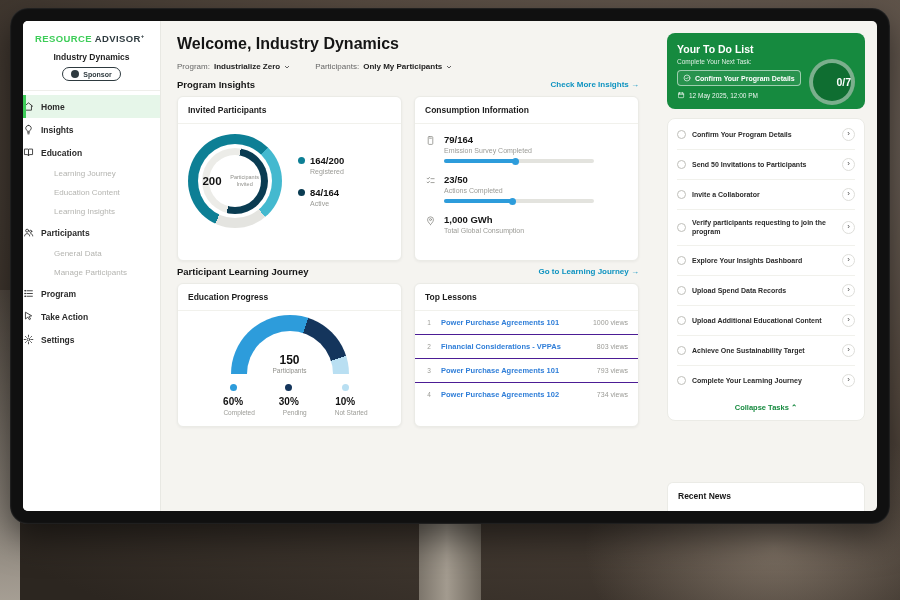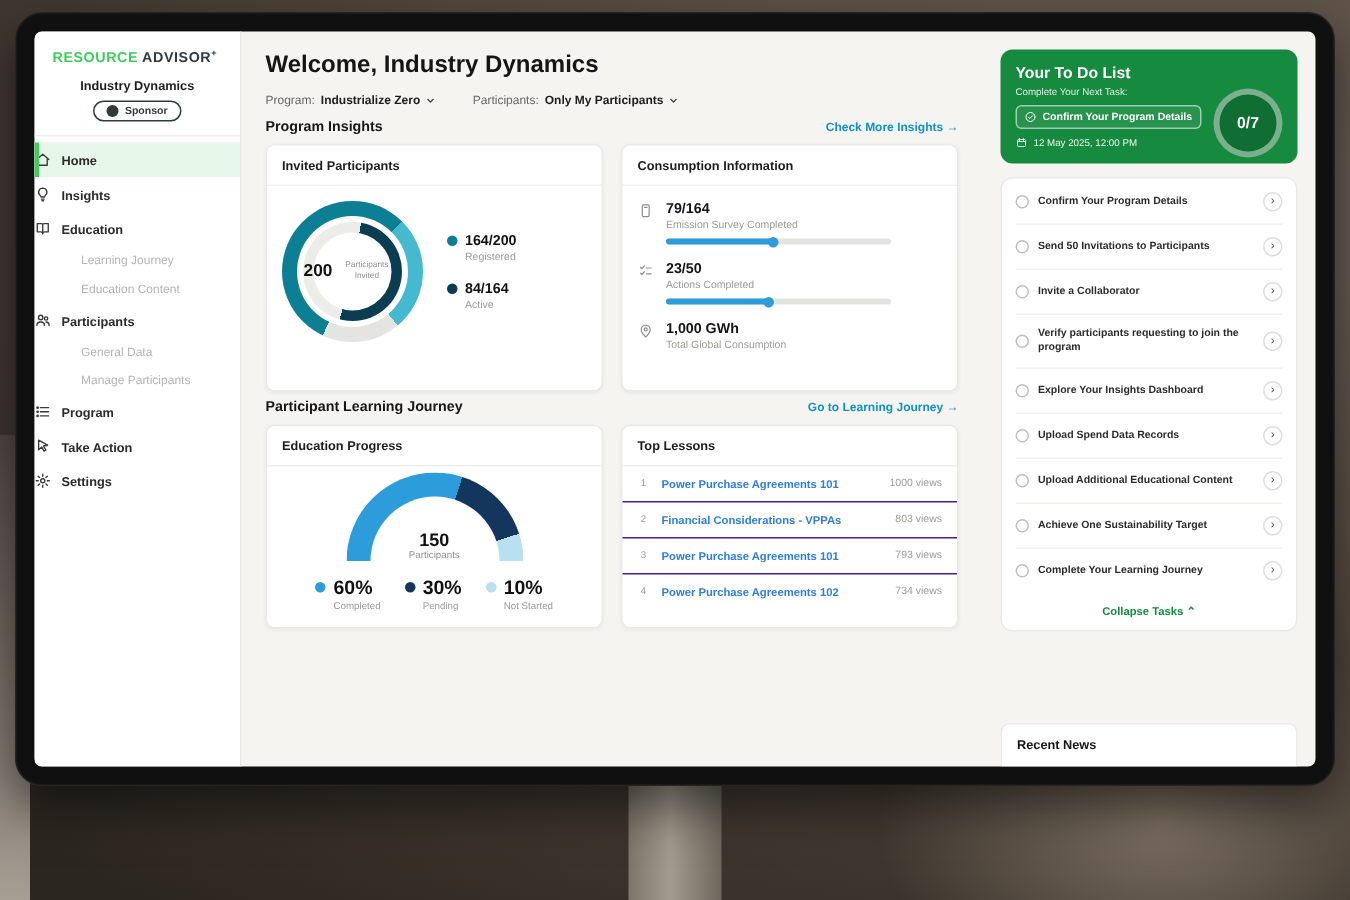--- a/index.html
+++ b/index.html
@@ -97,21 +97,21 @@
   
   .gauge-wrap { display:flex; flex-direction:column; align-items:center; padding-top:4px; }
   .gauge { width:118px; height:59px; position:relative; overflow:hidden; }
   .arc { position:absolute; left:0; top:0; width:118px; height:118px; border-radius:50%;
     background: conic-gradient(from 270deg, #2d9cdb 0 108deg, #14355c 108deg 162deg, #b9dff2 162deg 180deg, transparent 180deg 360deg); }
   .arc::after { content:''; position:absolute; inset:16px; border-radius:50%; background:#fff; }
   .gauge-center { position:absolute; left:0; right:0; bottom:0; text-align:center; }
   .gauge-center .v { font-size:12px; font-weight:bold; color:#111; line-height:1.1; }
   .gauge-center .l { font-size:6.5px; color:#8f8f8a; }
   .g-leg { display:flex; gap:16px; margin-top:10px; }
-  .g-item .leg-v { font-size:13px; }
+  .g-item .leg-v { font-size:10px;flex-direction:column; }
   .g-item .leg-l { font-size:6.5px; margin-left:12px; }
 
   
   .lesson { display:flex; align-items:center; gap:8px; padding:7px 10px; border-bottom:1px solid #4c1d95; }
   .lesson:last-child { border-bottom:none; }
   .lesson .rank { font-size:6.5px; color:#9b9b96; width:8px; text-align:center; flex-shrink:0; }
   .lesson .lt { flex:1; font-size:7.5px; font-weight:bold; color:#2f7ed8; cursor:pointer;
     white-space:nowrap; overflow:hidden; text-overflow:ellipsis; }
   .lesson .views { font-size:7px; color:#9b9b96; flex-shrink:0; }
 
@@ -121,21 +121,21 @@
   .todo-title { font-size:10.5px; font-weight:bold; margin-bottom:3px; }
   .todo-sub { font-size:6.5px; opacity:.85; margin-bottom:5px; }
   .todo-next { display:flex; align-items:center; gap:4px; font-size:7px; font-weight:bold;
     border:1px solid rgba(255,255,255,.55); background:rgba(255,255,255,.08);
     border-radius:4px; padding:3px 5px; width:fit-content; max-width:130px; margin-bottom:5px; cursor:pointer; }
   .todo-due { display:flex; align-items:center; gap:4px; font-size:6.5px; opacity:.92; }
   .hero-ic { width:8px; height:8px; stroke:#fff; fill:none; stroke-width:2; stroke-linecap:round;
     stroke-linejoin:round; flex-shrink:0; }
   .todo-ring { position:absolute; right:10px; top:26px; width:46px; height:46px; border-radius:50%;
     border:4.5px solid rgba(255,255,255,.45); background:#0f6e31; display:flex; align-items:center;
-    justify-content:center; font-size:10.5px; font-weight:bold; }
+    justify-content:flex-end; font-size:10.5px; font-weight:bold; }
   .todo-list { background:#fff; border:1px solid #ebebe6; border-radius:8px; padding:1px 9px 0; }
   .task { display:flex; align-items:center; gap:6px; padding:8px 0; border-bottom:1px solid #f1f1ec; }
   .task .cb { width:9px; height:9px; border:1.2px solid #bfbfba; border-radius:50%; flex-shrink:0; cursor:pointer; }
   .task .tt { flex:1; font-size:7px; font-weight:bold; color:#2b2b2b; line-height:1.35; cursor:pointer; }
   .task .go { width:13px; height:13px; border:1px solid #dededa; border-radius:50%; flex-shrink:0;
     display:flex; align-items:center; justify-content:center; font-size:8px; color:#4a4a4a;
     cursor:pointer; line-height:1; padding-bottom:1px; }
   .collapse { text-align:center; padding:8px 0; font-size:7.5px; font-weight:bold; color:#168a3f; cursor:pointer; }
   .news { margin-top:auto; background:#fff; border:1px solid #ebebe6; border-bottom:none;
     border-radius:6px 6px 0 0; padding:8px 10px 10px; font-size:8.5px; font-weight:bold; color:#161616; }
@@ -176,20 +176,21 @@
         <span>Insights</span>
       </div>
       <div class="nav-item">
         <svg viewBox="0 0 24 24">
               <path d="M4 4.5h6.5A1.5 1.5 0 0 1 12 6v13.5a3 3 0 0 0-3-3H4zM20 4.5h-6.5A1.5 1.5 0 0 0 12 6v13.5a3 3 0 0 1 3-3h5z"></path>
             </svg>
         <span>Education</span>
       </div>
       <div class="nav-sub">Learning Journey</div>
       <div class="nav-sub">Education Content</div>
+      <div class="nav-sub">Learning Insights</div>
       <div class="nav-item">
         <svg viewBox="0 0 24 24">
               <circle cx="9" cy="8" r="3.2"></circle>
               <path d="M3.5 19.5c0-3 2.5-5 5.5-5s5.5 2 5.5 5"></path>
               <circle cx="16.8" cy="9.5" r="2.4"></circle>
               <path d="M16.8 14.5c2.5 0 4.4 2 4.4 5"></path>
             </svg>
         <span>Participants</span>
       </div>
       <div class="nav-sub">General Data</div>

